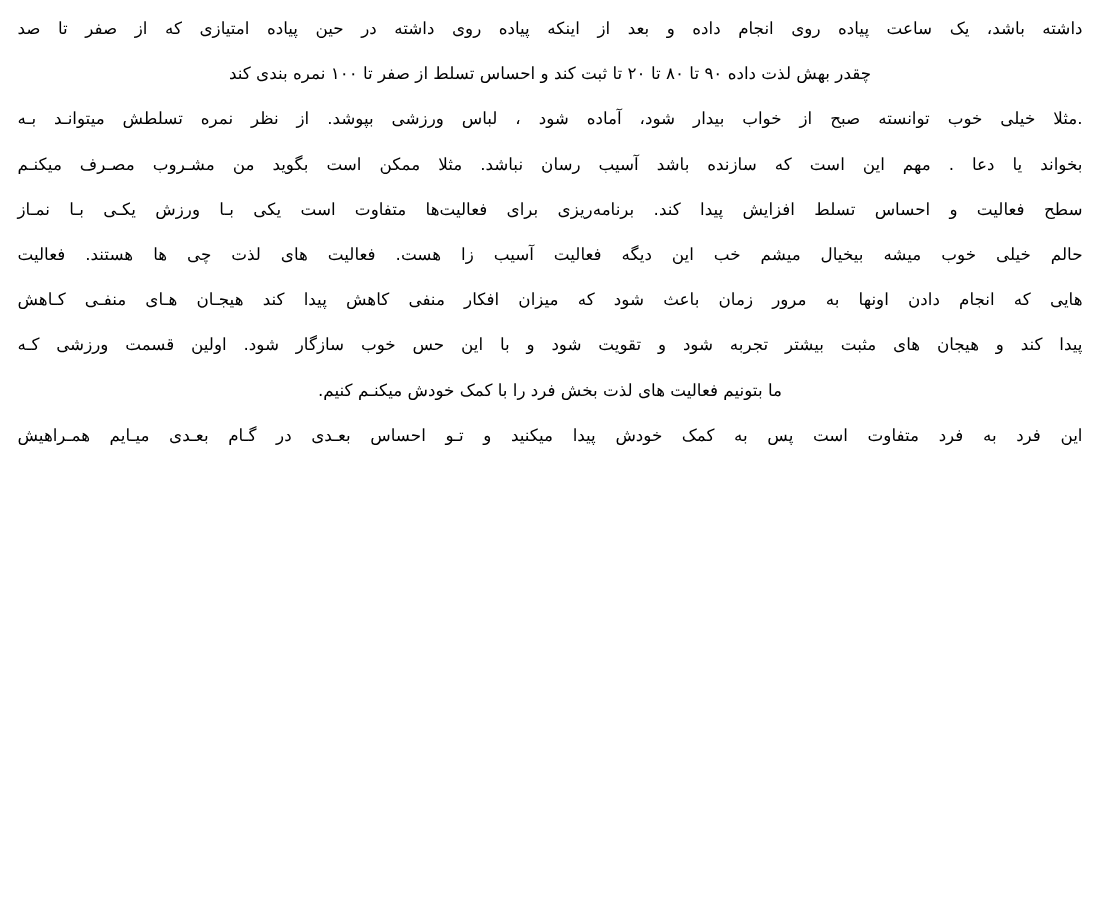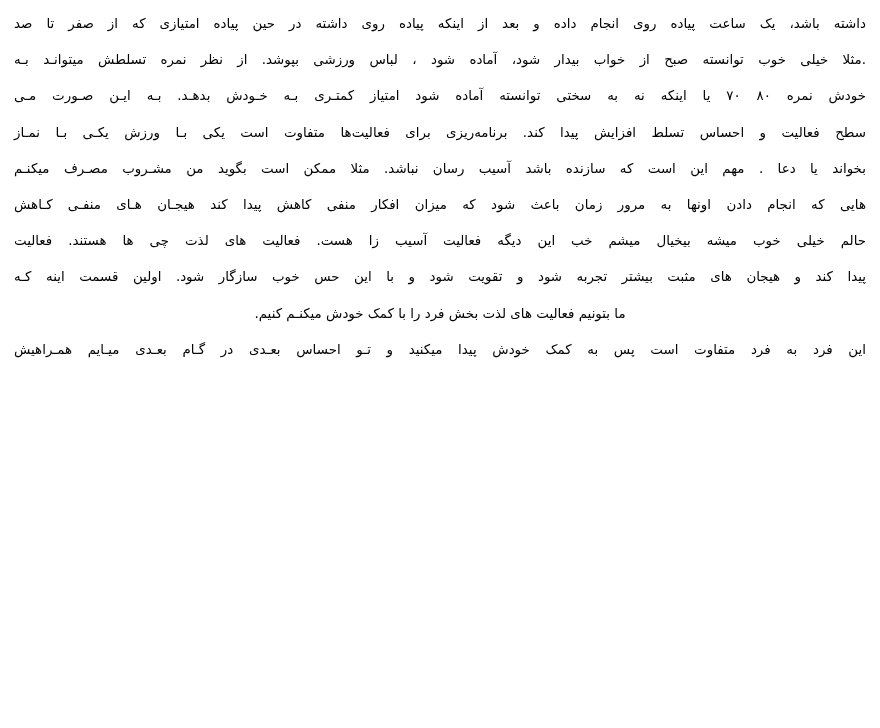--- a/index.html
+++ b/index.html
@@ -40,33 +40,33 @@
     text-align-last: center;
   }
 </style>
 </head>
 <body>
 
 <div class="page">
 
   <div class="para">
     <div class="line">داشته باشد، یک ساعت پیاده روی انجام داده و بعد از اینکه پیاده روی داشته در حین پیاده امتیازی که از صفر تا صد</div>
+    <div class="line center">چقدر بهش لذت داده ۹۰ تا ۸۰ تا ۲۰ تا ثبت کند و احساس تسلط از صفر تا ۱۰۰ نمره بندی کند</div>
   </div>
 
   <div class="para">
     <div class="line">.مثلا خیلی خوب توانسته صبح از خواب بیدار شود، آماده شود ، لباس ورزشی بپوشد. از نظر نمره تسلطش میتوانـد بـه</div>
-    <div class="line">خودش نمره ۸۰ ۷۰ یا اینکه نه به سختی توانسته آماده شود امتیاز کمتـری بـه خـودش بدهـد. بـه ایـن صـورت مـی</div>
   </div>
 
   <div class="para">
+    <div class="line">بخواند یا دعا . مهم این است که  سازنده باشد آسیب رسان نباشد. مثلا ممکن است بگوید من مشـروب مصـرف میکنـم</div>
     <div class="line">سطح فعالیت و احساس تسلط افزایش پیدا کند. برنامه‌ریزی برای فعالیت‌ها متفاوت است یکی بـا ورزش یکـی بـا نمـاز</div>
-    <div class="line">بخواند یا دعا . مهم این است که  سازنده باشد آسیب رسان نباشد. مثلا ممکن است بگوید من مشـروب مصـرف میکنـم</div>
+    <div class="line">حالم خیلی خوب میشه بیخیال میشم خب این دیگه فعالیت آسیب زا هست. فعالیت های لذت چی ها هستند. فعالیت</div>
     <div class="line">هایی که  انجام دادن اونها به مرور زمان باعث شود که میزان افکار منفی کاهش پیدا کند هیجـان هـای منفـی کـاهش</div>
-    <div class="line">حالم خیلی خوب میشه بیخیال میشم خب این دیگه فعالیت آسیب زا هست. فعالیت های لذت چی ها هستند. فعالیت</div>
-    <div class="line">پیدا کند و هیجان های مثبت بیشتر تجربه شود و تقویت شود و با این حس خوب سازگار شود.  اولین قسمت اینه کـه</div>
+    <div class="line">پیدا کند و هیجان های مثبت بیشتر تجربه شود و تقویت شود و با این حس خوب سازگار شود.  اولین قسمت ورزشی کـه</div>
     <div class="line center">ما بتونیم فعالیت های لذت بخش فرد را با کمک خودش میکنـم کنیم.</div>
   </div>
 
   <div class="para">
     <div class="line">این فرد به فرد متفاوت است پس به کمک خودش پیدا میکنید و تـو احساس بعـدی در گـام بعـدی میـایم همـراهیش</div>
   </div>
 
 </div>
 
 </body></html>

